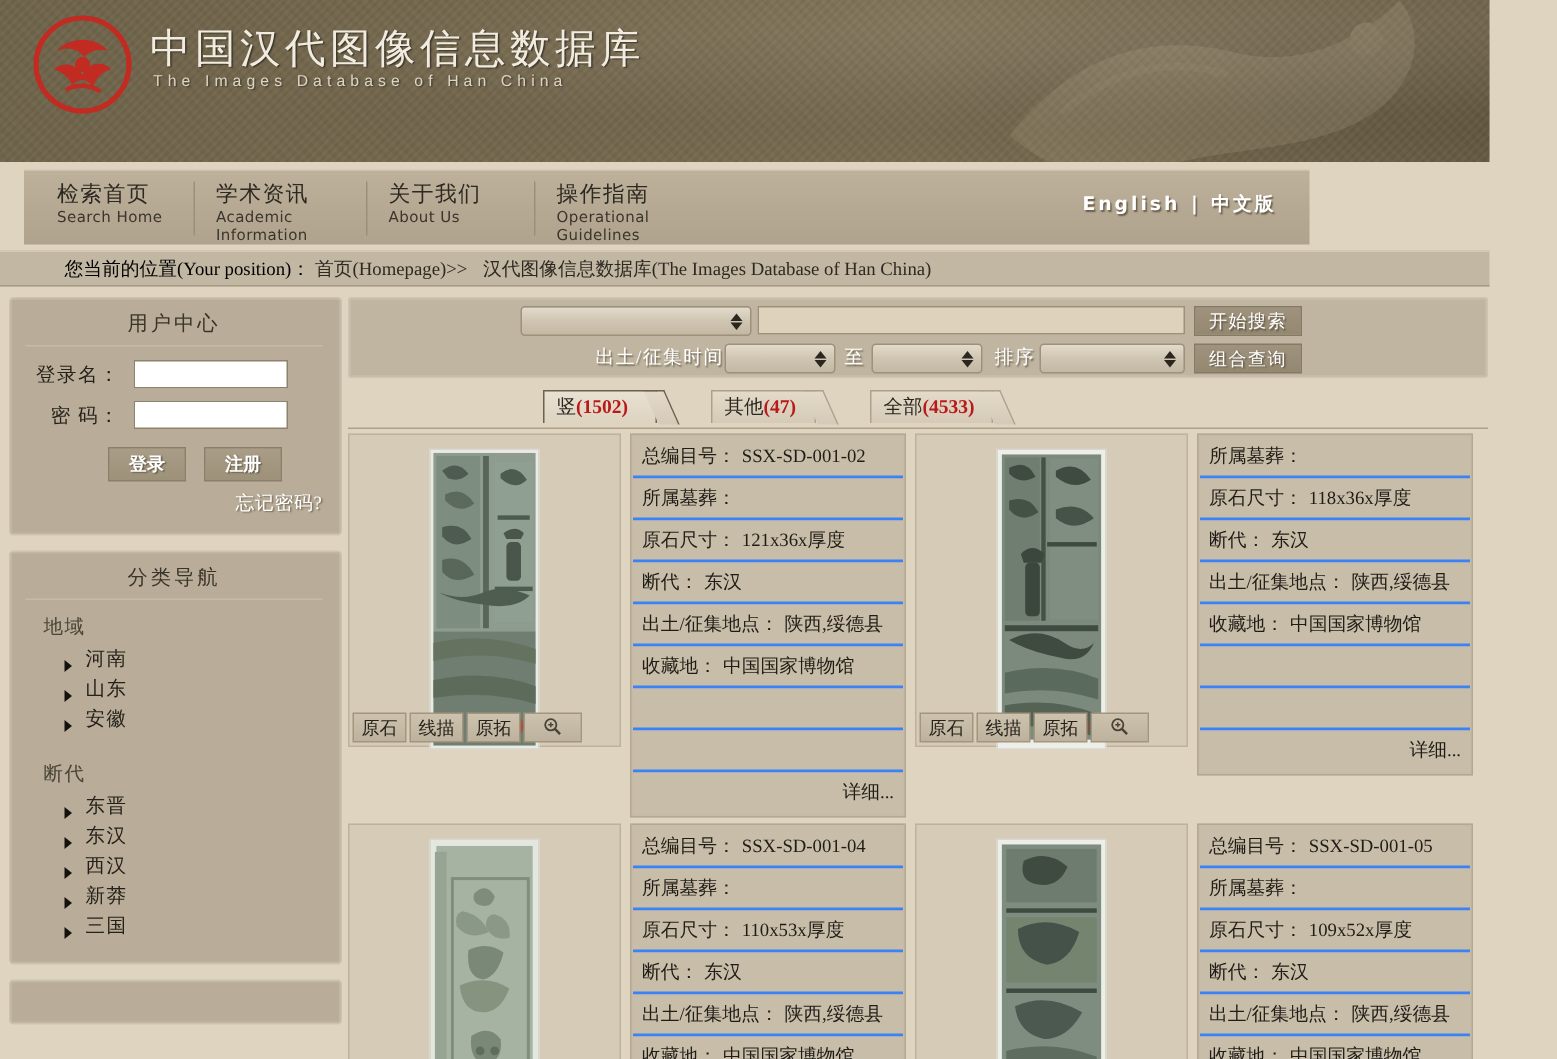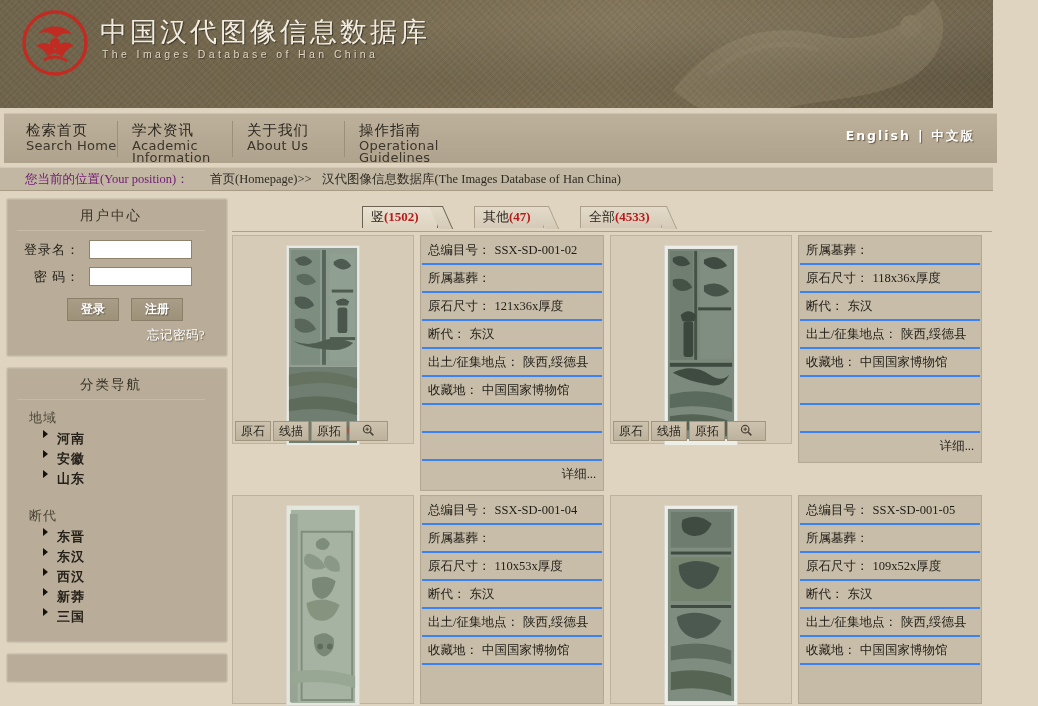--- a/index.html
+++ b/index.html
@@ -43,67 +43,67 @@
   }
   .title-en {
     position: absolute; left: 102px; top: 48px;
     font-size: 10.5px; letter-spacing: 3.4px; color: #ddd5c4;
     font-family: Liberation Sans, sans-serif;
     text-shadow: 1px 1px 1px rgba(0,0,0,0.4);
   }
 
   
   .navbar {
-    position: absolute; left: 4px; top: 113px; width: 993px; height: 50px;
+    position: absolute; left: 16px; top: 113px; width: 857px; height: 50px;
     background: linear-gradient(180deg, #bdb19c 0%, #b6a994 52%, #b0a38e 100%);
     border-top: 1px solid #cdc3b0;
   }
   .nav-item {
     position: absolute; top: 7px; height: 36px; padding-left: 14px; cursor: pointer;
   }
   .nav-item + .nav-item { border-left: 1px solid #9b8f79; }
   .nav-cn {
     font-size: 14.5px; color: #2d2820; letter-spacing: 1px;
     font-family: "DejaVu Sans", sans-serif; line-height: 19px;
   }
   .nav-en {
-    font-size: 13px; color: #3b352b; letter-spacing: 0.3px;
+    font-size: 10px; color: #3b352b; letter-spacing: 0.3px;
     font-family: "DejaVu Sans", sans-serif; line-height: 12px;
   }
   .lang-box {
     position: absolute; right: 22px; top: 14px;
     font-family: "DejaVu Sans", sans-serif; font-size: 12.5px;
     font-weight: bold; letter-spacing: 2px; color: #ffffff;
     text-shadow: 1px 1px 1px rgba(90,80,60,0.85);
   }
   .lang-box span { cursor: pointer; }
   .lang-sep { margin: 0 7px; color: #fff; }
 
   
   .crumbbar {
     position: absolute; left: 0; top: 167px; width: 993px; height: 24px;
     background: #c2b7a3;
     border-top: 1px solid #d3c9b7;
     border-bottom: 1px solid #a79b86;
   }
   .crumb-label {
-    position: absolute; left: 25px; top: 3px;
-    font-size: 12.5px; color: #701a75;
+    position: absolute; left: 43px; top: 3px;
+    font-size: 12.5px; color: #000000;
   }
   .crumb-1 { position: absolute; left: 210px; top: 3px; font-size: 12.5px; color: #2e2a22; cursor: pointer; }
   .crumb-2 { position: absolute; left: 322px; top: 3px; font-size: 12.5px; color: #2e2a22; cursor: pointer; }
 
   
   .sidebar { position: absolute; left: 6px; top: 198px; width: 222px; }
   .panel {
     background: #b9ad99;
     border: 1px solid #cdc3b1;
     border-radius: 3px;
     margin-bottom: 10px;
-    padding: 8px 22px 12px 10px;
+    padding: 8px 12px 12px 10px;
     box-shadow: inset 0 0 0 1px rgba(255,255,255,0.12);
   }
   .panel-title {
     text-align: center; font-size: 13.5px; color: #3a3428;
     letter-spacing: 2px; padding-bottom: 5px;
     border-bottom: 1px solid #c6bba8; margin-bottom: 9px;
   }
   .frow { display: flex; align-items: center; margin-bottom: 8px; }
   .flabel {
     width: 72px; text-align: right; padding-right: 9px;
@@ -126,22 +126,22 @@
   }
   .forgot {
     text-align: right; font-size: 12.5px; color: #ffffff;
     margin-top: 6px; cursor: pointer; letter-spacing: 0.5px;
     text-shadow: 1px 1px 1px rgba(90,80,60,0.7);
   }
   .cat-group-title {
     font-size: 13px; color: #4a4436; margin: 4px 0 3px 12px; letter-spacing: 1px;
   }
   .cat-item {
-    display: flex; align-items: flex-start; margin: 0 0 2px 26px;
-    font-size: 13px; color: #25211a; cursor: pointer; letter-spacing: 1px; font-weight: bold;
+    display: flex; align-items: flex-end; margin: 0 0 2px 26px;
+    font-size: 13px; color: #25211a; cursor: pointer; letter-spacing: 1px;
   }
   .tri {
     width: 0; height: 0; margin-right: 9px;
     border-left: 5px solid #15120d;
     border-top: 4px solid transparent;
     border-bottom: 4px solid transparent;
   }
   .cat-spacer { height: 13px; }
   .panel-nav { padding-bottom: 14px; }
   .panel-stub { height: 30px; padding: 0; }
@@ -334,25 +334,25 @@
     <div class="panel panel-nav">
       <div class="panel-title">分类导航</div>
 
       <div class="cat-group-title">地域</div>
       <div class="cat-item">
         <span class="tri"></span>
         <span>河南</span>
       </div>
       <div class="cat-item">
         <span class="tri"></span>
+        <span>山东</span>
+      </div>
+      <div class="cat-item">
+        <span class="tri"></span>
         <span>安徽</span>
-      </div>
-      <div class="cat-item">
-        <span class="tri"></span>
-        <span>山东</span>
       </div>
 
       <div class="cat-spacer"></div>
 
       <div class="cat-group-title">断代</div>
       <div class="cat-item">
         <span class="tri"></span>
         <span>东晋</span>
       </div>
       <div class="cat-item">
@@ -371,20 +371,33 @@
         <span class="tri"></span>
         <span>三国</span>
       </div>
     </div>
 
     <div class="panel panel-stub"></div>
   </div>
 
   <div class="main">
 
+    <div class="searchbox">
+      <div class="sel" style="position:absolute;left:114px;top:5px;width:154px;"></div>
+      <input class="txt" style="position: absolute; left: 272px; top: 5px; width: 285px;" type="text" value="">
+      <div class="gobtn" style="position:absolute;left:563px;top:5px;width:72px;height:20px;">开始搜索</div>
+
+      <div class="inline-lbl" style="position:absolute;left:164px;top:31px;">出土/征集时间</div>
+      <div class="sel" style="position:absolute;left:250px;top:30px;width:74px;"></div>
+      <div class="inline-lbl" style="position:absolute;left:330px;top:31px;">至</div>
+      <div class="sel" style="position:absolute;left:348px;top:30px;width:74px;"></div>
+      <div class="inline-lbl" style="position:absolute;left:430px;top:31px;">排序</div>
+      <div class="sel" style="position:absolute;left:460px;top:30px;width:97px;"></div>
+      <div class="gobtn" style="position:absolute;left:563px;top:30px;width:72px;height:20px;">组合查询</div>
+    </div>
 
     <div class="tabs">
       <div class="tab" style="left:18px;width:76px;margin-top:32px;">
         <span>横</span><span class="cnt">(2984)</span>
         <span class="tab-skew"></span>
       </div>
       <div class="tab active" style="left:130px;width:76px;">
         <span>竖</span><span class="cnt">(1502)</span>
         <span class="tab-skew"></span>
       </div>

